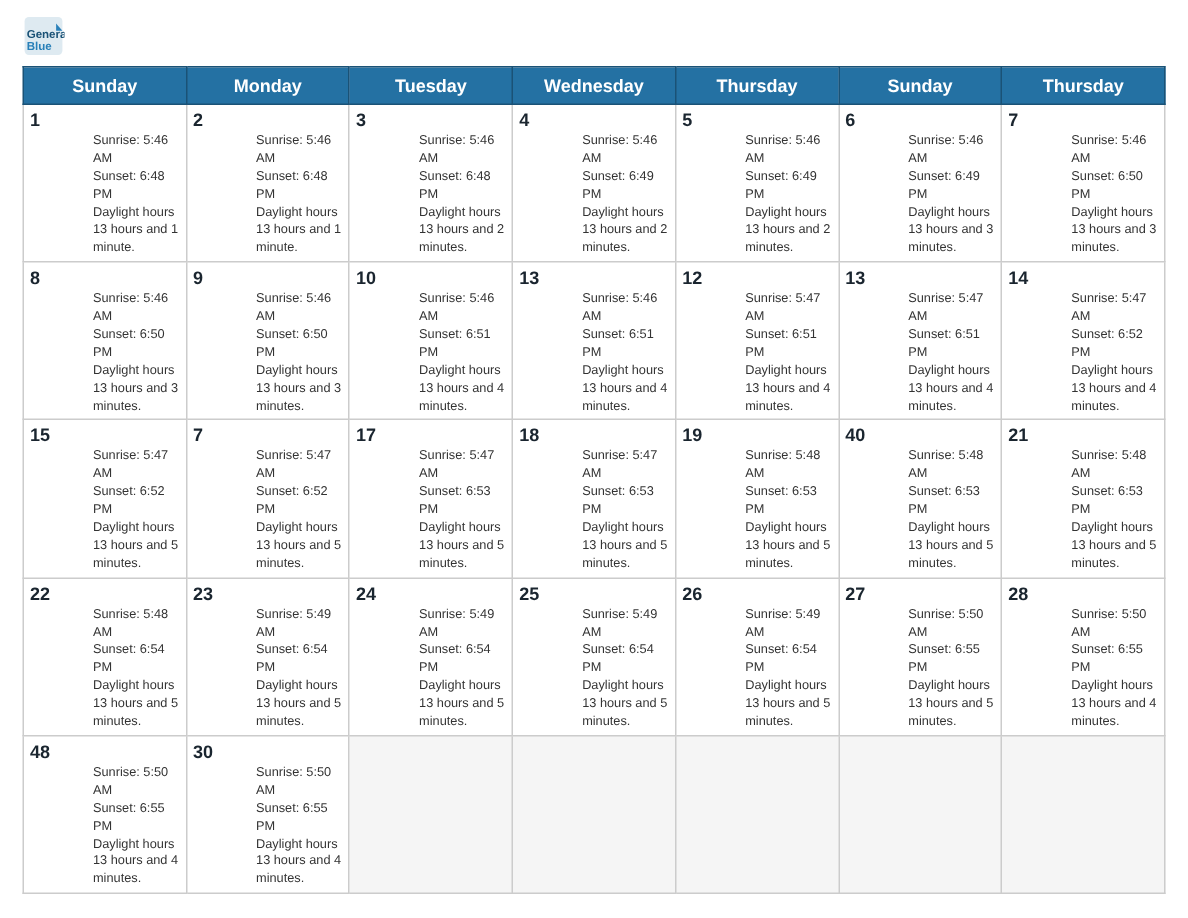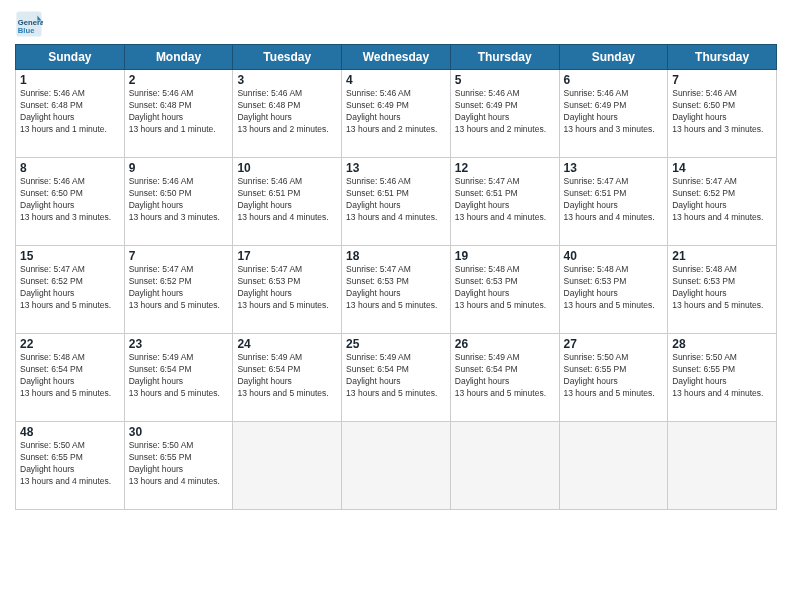--- a/index.html
+++ b/index.html
@@ -78,20 +78,21 @@
     .day-num {
       font-size: 12px;
       font-weight: bold;
       color: #1a252f;
       margin-bottom: 1px;
     }
     .day-info {
       font-size: 8.5px;
       color: #333;
       line-height: 1.4;
+      margin-left: 42px;
     }
   </style>
 </head>
 <body>
 
 <div class="page">
   <div class="header">
     <div class="logo">
       <svg class="logo-icon" viewBox="0 0 40 40">
         <rect x="2" y="2" width="36" height="36" rx="4" fill="#2471a3" opacity="0.15"></rect>

